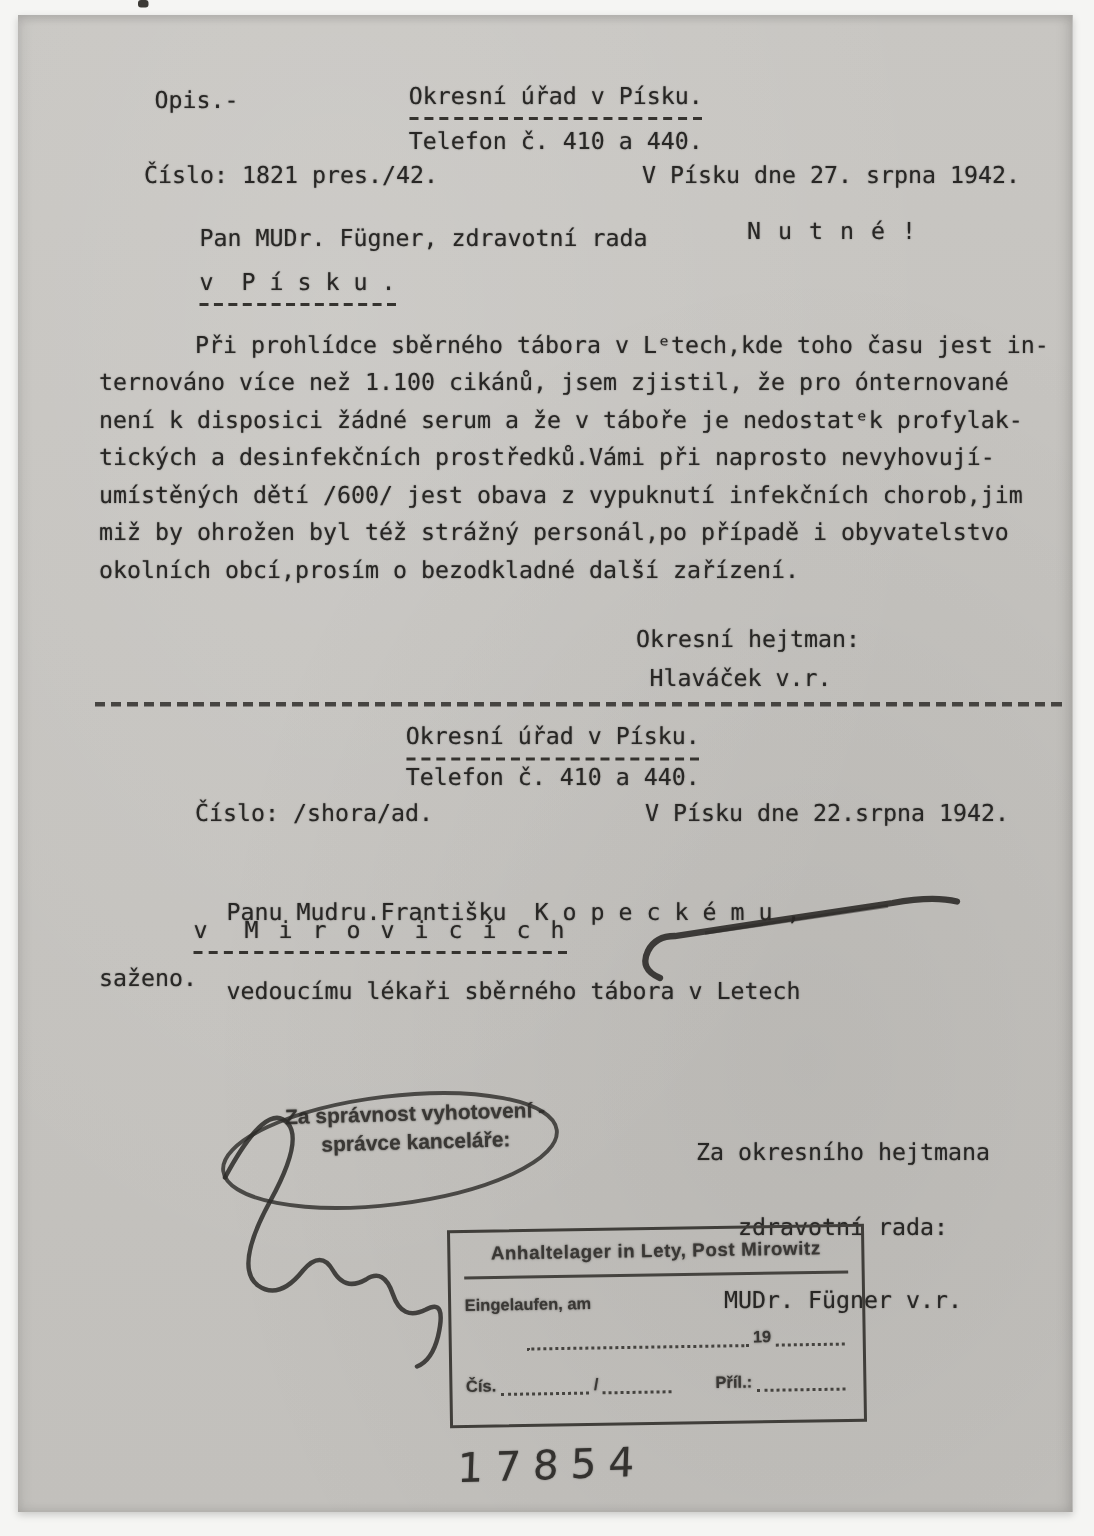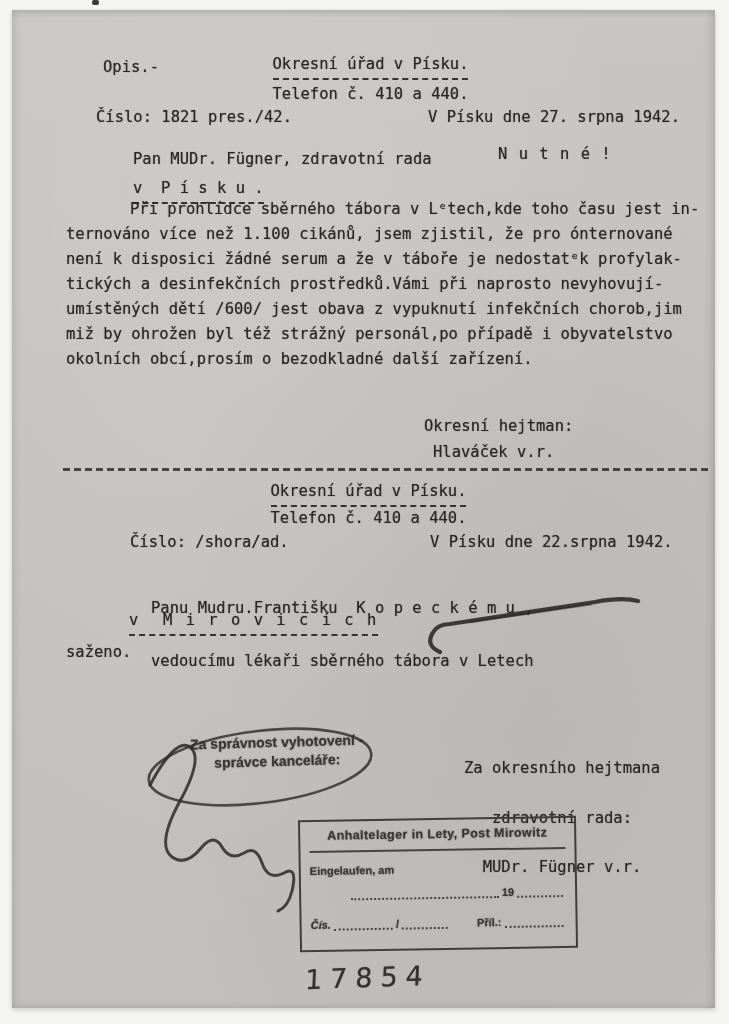--- a/index.html
+++ b/index.html
@@ -68,21 +68,21 @@
 <div class="tw center-line" style="top:82px;transform:translateX(6px);">Telefon č. 410 a 440.</div>
 
 <div class="tw" style="left:96px;top:105px;">Číslo: 1821 pres./42.</div>
 <div class="tw" style="left:428px;top:105px;">V Písku dne 27. srpna 1942.</div>
 
 <div class="tw" style="left:133px;top:147px;">Pan MUDr. Fügner, zdravotní rada</div>
 <div class="tw" style="left:498px;top:142px;letter-spacing:1px;">N u t n é !</div>
 
 <div class="tw" style="left:133px;top:176px;"><span class="u-dash">v  P í s k u .</span></div>
 
-<div class="tw para" style="left:66px;top:197px;width:616px;">
+<div class="tw para" style="left:66px;top:218px;width:616px;">
   <div style="text-indent:64px;">Při prohlídce sběrného tábora v Lᵉtech,kde toho času jest in-</div>
   <div>ternováno více než 1.100 cikánů, jsem zjistil, že pro ónternované</div>
   <div>není k disposici žádné serum a že v táboře je nedostatᵉk profylak-</div>
   <div>tických a desinfekčních prostředků.Vámi při naprosto nevyhovují-</div>
   <div>umístěných dětí /600/ jest obava z vypuknutí infekčních chorob,jim</div>
   <div>miž by ohrožen byl též strážný personál,po případě i obyvatelstvo</div>
   <div>okolních obcí,prosím o bezodkladné další zařízení.</div>
 </div>
 
 <div class="tw" style="left:424px;top:414px;">Okresní hejtman:</div>
@@ -131,21 +131,21 @@
 <div class="stampbox">
   <div class="stampink" style="position:static;font-size:12.5px;letter-spacing:0.4px;text-align:center;padding-top:2px;">Anhaltelager in Lety, Post Mirowitz</div>
   <div style="border-bottom:2px solid #45433f;margin-top:8px;"></div>
   <div class="stampink" style="position:static;font-size:11px;margin-top:12px;">Eingelaufen, am</div>
   <div class="row" style="margin-top:10px;padding-left:38px;">
     <span class="dotfill"></span>
     <span class="stampink" style="position:static;font-size:11px;">19</span>
     <span class="dotshort"></span>
   </div>
   <div class="row" style="margin-top:16px;">
-    <span class="stampink" style="position:static;font-size:11px;font-style:italic;">Čís.</span>
+    <span class="stampink" style="position:static;font-size:11px;">Čís.</span>
     <span class="dotfill" style="max-width:86px;"></span>
     <span class="stampink" style="position:static;font-size:11px;">/</span>
     <span class="dotshort"></span>
     <span style="width:26px;"></span>
     <span class="stampink" style="position:static;font-size:11px;">Příl.:</span>
     <span class="dotfill"></span>
   </div>
 </div>
 
 <div class="hand" style="left:305px;top:962px;font-size:27px;letter-spacing:8px;transform:rotate(-2deg) skewX(-4deg);">17854</div>

